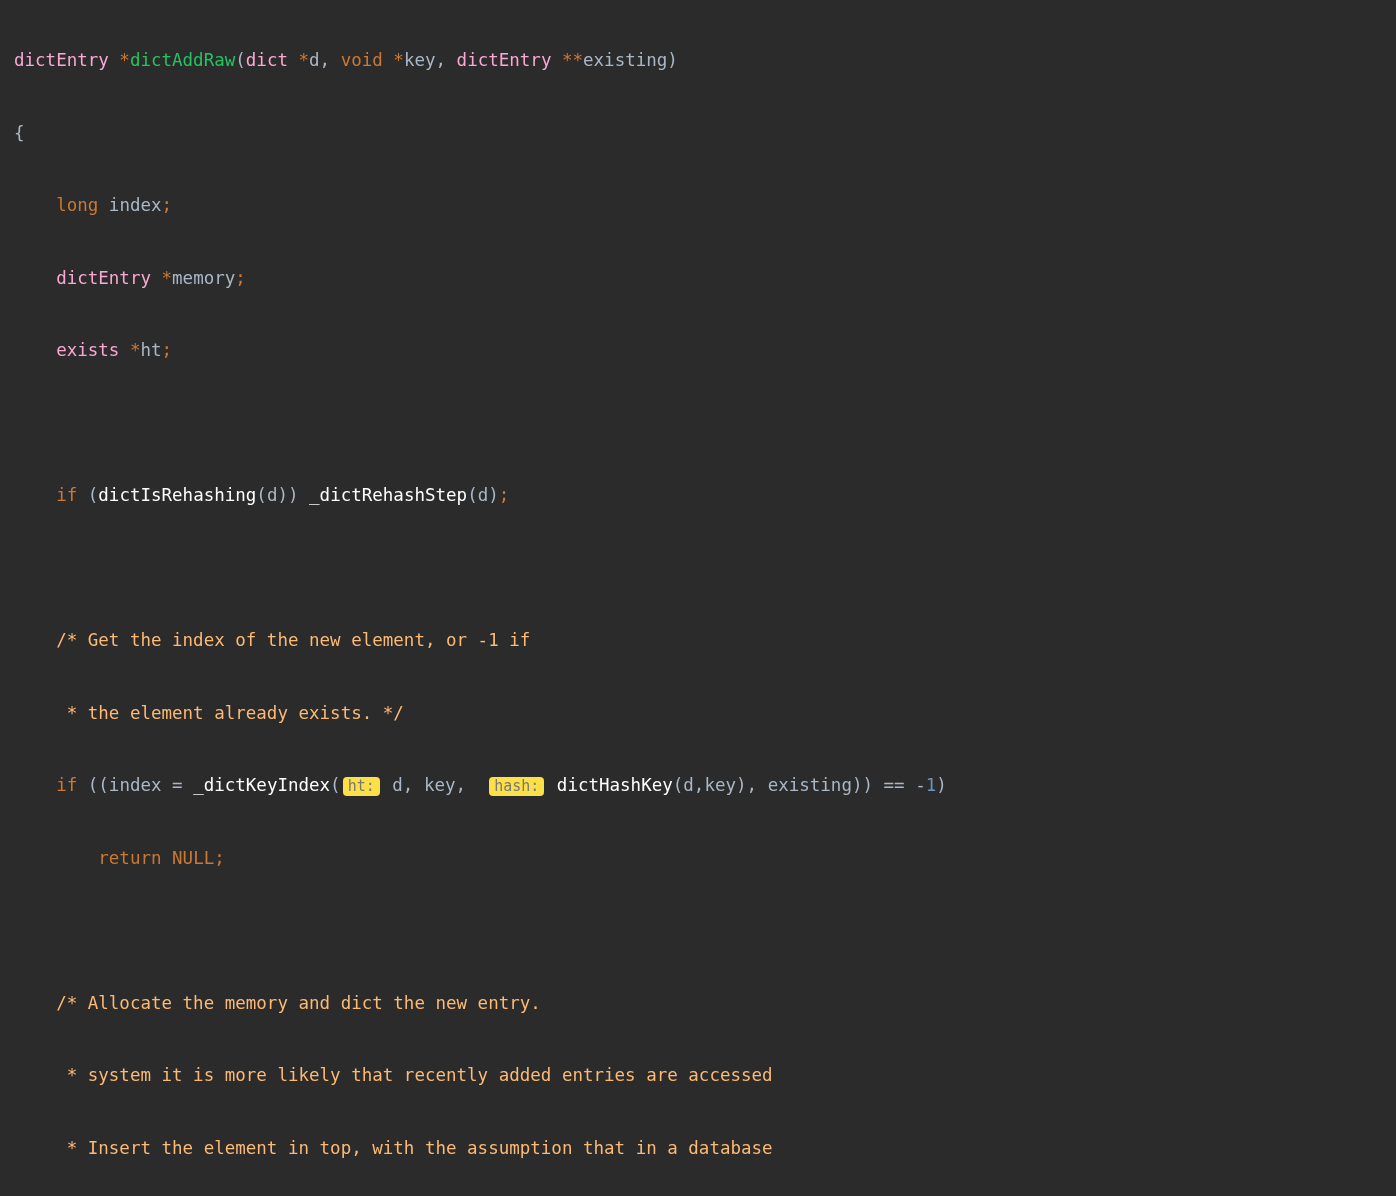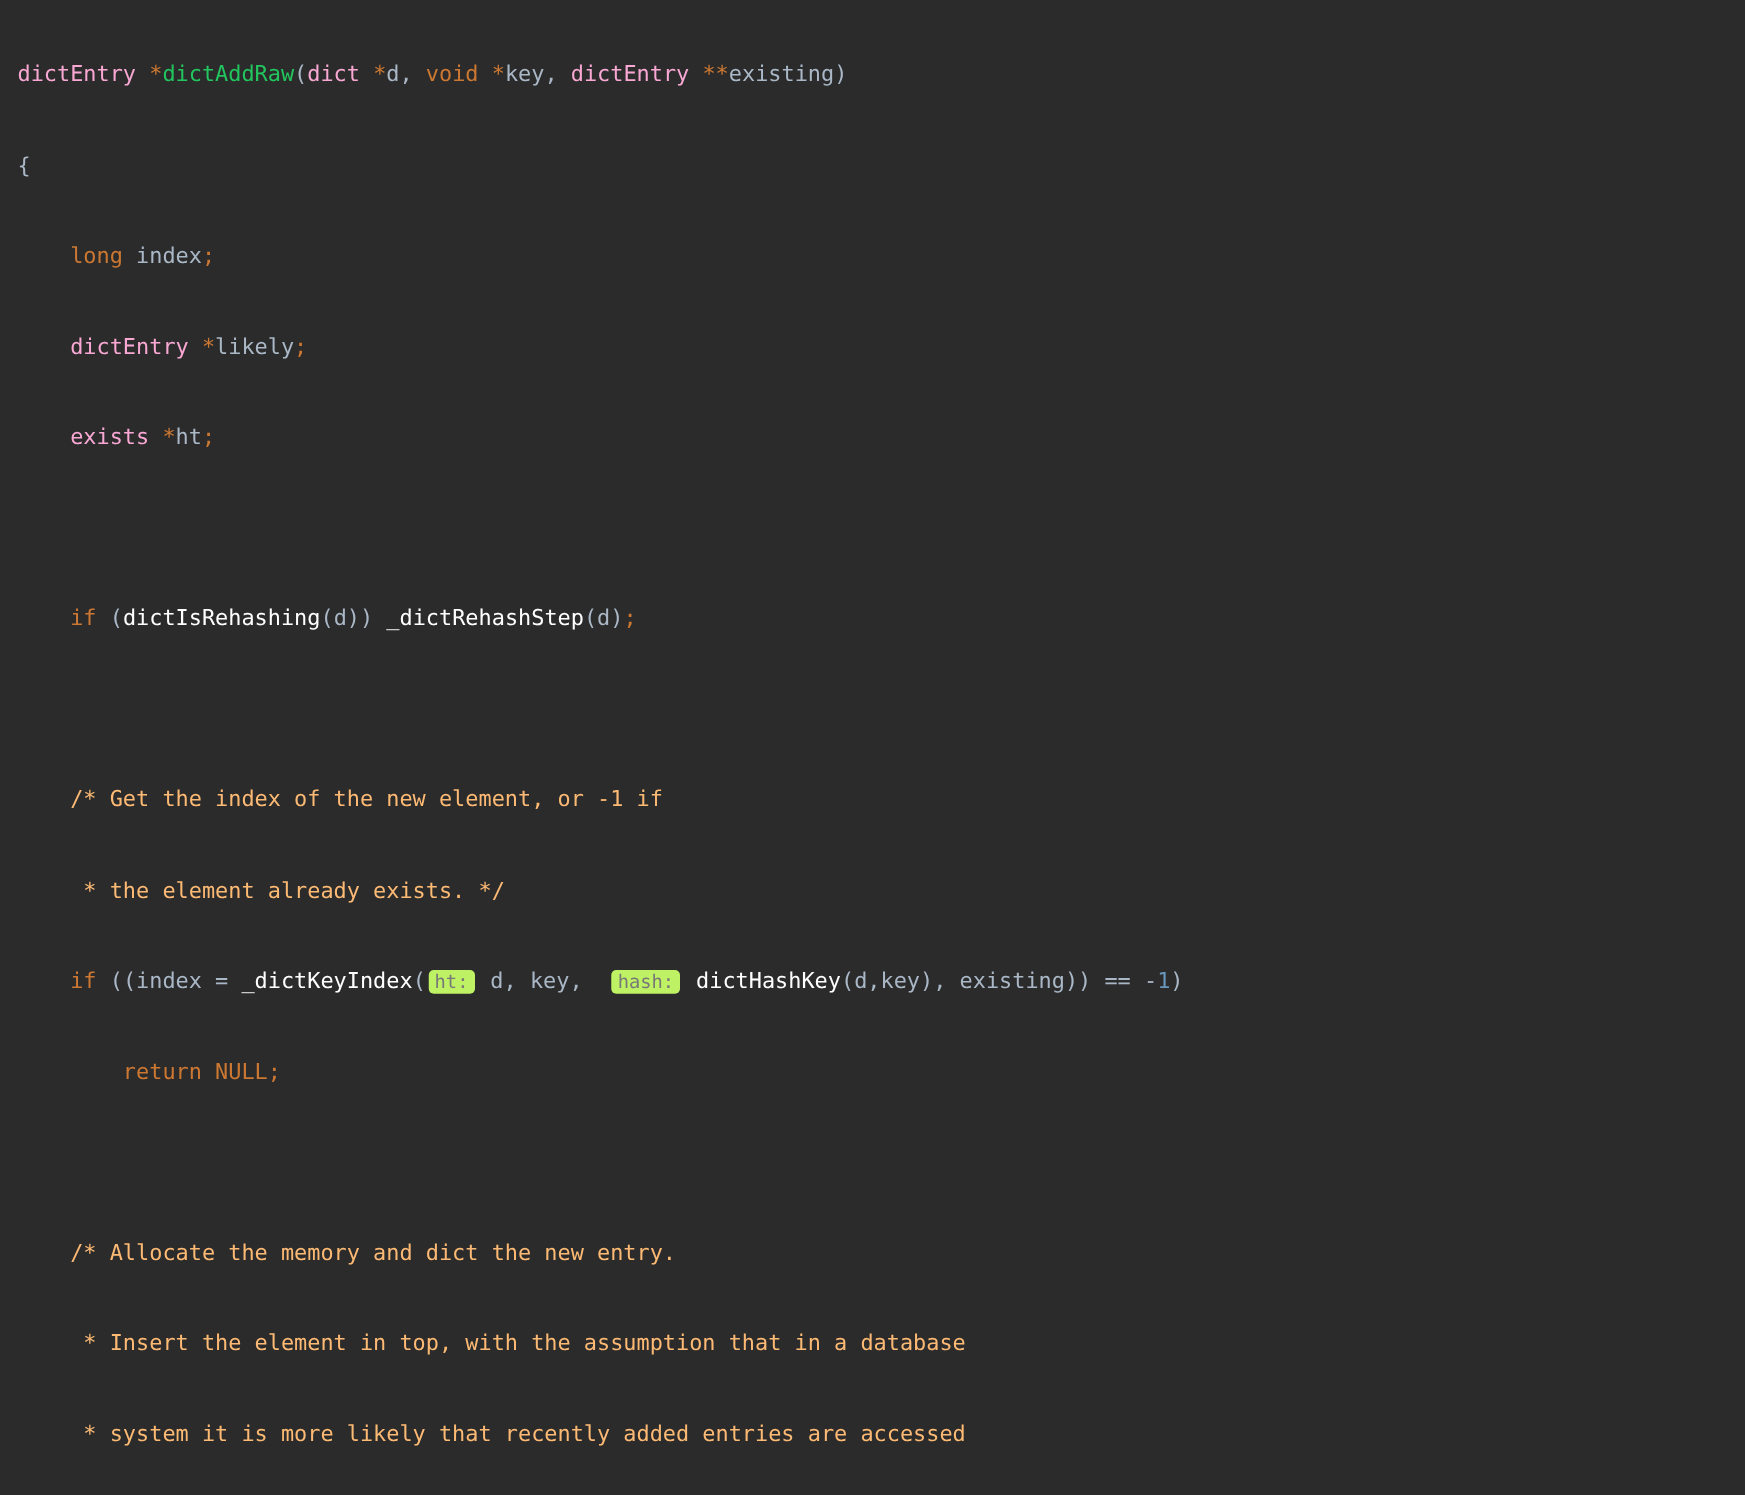--- a/index.html
+++ b/index.html
@@ -23,48 +23,48 @@
     .t-type { color: #f9a8d4; }
     .t-keyword { color: #cc7832; }
     .t-funcdef { color: #22c55e; }
     .t-funcall { color: #ffffff; }
     .t-param { color: #a9b7c6; }
     .t-comment { color: #fdba74; }
     .t-number { color: #6897bb; }
     .t-punct { color: #a9b7c6; }
     .t-op { color: #a9b7c6; }
     .hint {
-      background: #bef264;
+      background: #fde047;
       color: #787878;
       border-radius: 4px;
       padding: 0px 5px 1px 5px;
       font-size: 15px;
       margin: 0 2px;
     }
   </style>
 </head>
 <body>
 
 <div class="code">
 <span class="line"><span class="t-type">dictEntry </span><span class="t-keyword">*</span><span class="t-funcdef">dictAddRaw</span><span class="t-punct">(</span><span class="t-type">dict </span><span class="t-keyword">*</span><span class="t-param">d</span><span class="t-punct">, </span><span class="t-keyword">void </span><span class="t-keyword">*</span><span class="t-param">key</span><span class="t-punct">, </span><span class="t-type">dictEntry </span><span class="t-keyword">**</span><span class="t-param">existing</span><span class="t-punct">)</span></span>
 <span class="line"><span class="t-punct">{</span></span>
 <span class="line"><span>    </span><span class="t-keyword">long </span><span class="t-param">index</span><span class="t-keyword">;</span></span>
-<span class="line"><span>    </span><span class="t-type">dictEntry </span><span class="t-keyword">*</span><span class="t-param">likely</span><span class="t-keyword">;</span></span>
+<span class="line"><span>    </span><span class="t-type">dictEntry </span><span class="t-keyword">*</span><span class="t-param">memory</span><span class="t-keyword">;</span></span>
 <span class="line"><span>    </span><span class="t-type">exists </span><span class="t-keyword">*</span><span class="t-param">ht</span><span class="t-keyword">;</span></span>
 <span class="line"><span></span></span>
 <span class="line"><span>    </span><span class="t-keyword">if </span><span class="t-punct">(</span><span class="t-funcall">dictIsRehashing</span><span class="t-punct">(</span><span class="t-param">d</span><span class="t-punct">)</span><span class="t-punct">) </span><span class="t-funcall">_dictRehashStep</span><span class="t-punct">(</span><span class="t-param">d</span><span class="t-punct">)</span><span class="t-keyword">;</span></span>
 <span class="line"><span></span></span>
 <span class="line"><span>    </span><span class="t-comment">/* Get the index of the new element, or -1 if</span></span>
 <span class="line"><span>    </span><span class="t-comment"> * the element already exists. */</span></span>
 <span class="line"><span>    </span><span class="t-keyword">if </span><span class="t-punct">((</span><span class="t-param">index </span><span class="t-op">= </span><span class="t-funcall">_dictKeyIndex</span><span class="t-punct">(</span><span class="hint">ht:</span><span> </span><span class="t-param">d</span><span class="t-punct">, </span><span class="t-param">key</span><span class="t-punct">, </span> <span class="hint">hash:</span><span> </span><span class="t-funcall">dictHashKey</span><span class="t-punct">(</span><span class="t-param">d</span><span class="t-punct">,</span><span class="t-param">key</span><span class="t-punct">)</span><span class="t-punct">, </span><span class="t-param">existing</span><span class="t-punct">))</span><span> </span><span class="t-op">== </span><span class="t-op">-</span><span class="t-number">1</span><span class="t-punct">)</span></span>
 <span class="line"><span>        </span><span class="t-keyword">return </span><span class="t-keyword">NULL</span><span class="t-keyword">;</span></span>
 <span class="line"><span></span></span>
 <span class="line"><span>    </span><span class="t-comment">/* Allocate the memory and dict the new entry.</span></span>
+<span class="line"><span>    </span><span class="t-comment"> * system it is more likely that recently added entries are accessed</span></span>
 <span class="line"><span>    </span><span class="t-comment"> * Insert the element in top, with the assumption that in a database</span></span>
-<span class="line"><span>    </span><span class="t-comment"> * system it is more likely that recently added entries are accessed</span></span>
 
 
 
 
 
 
 
 
 
 

